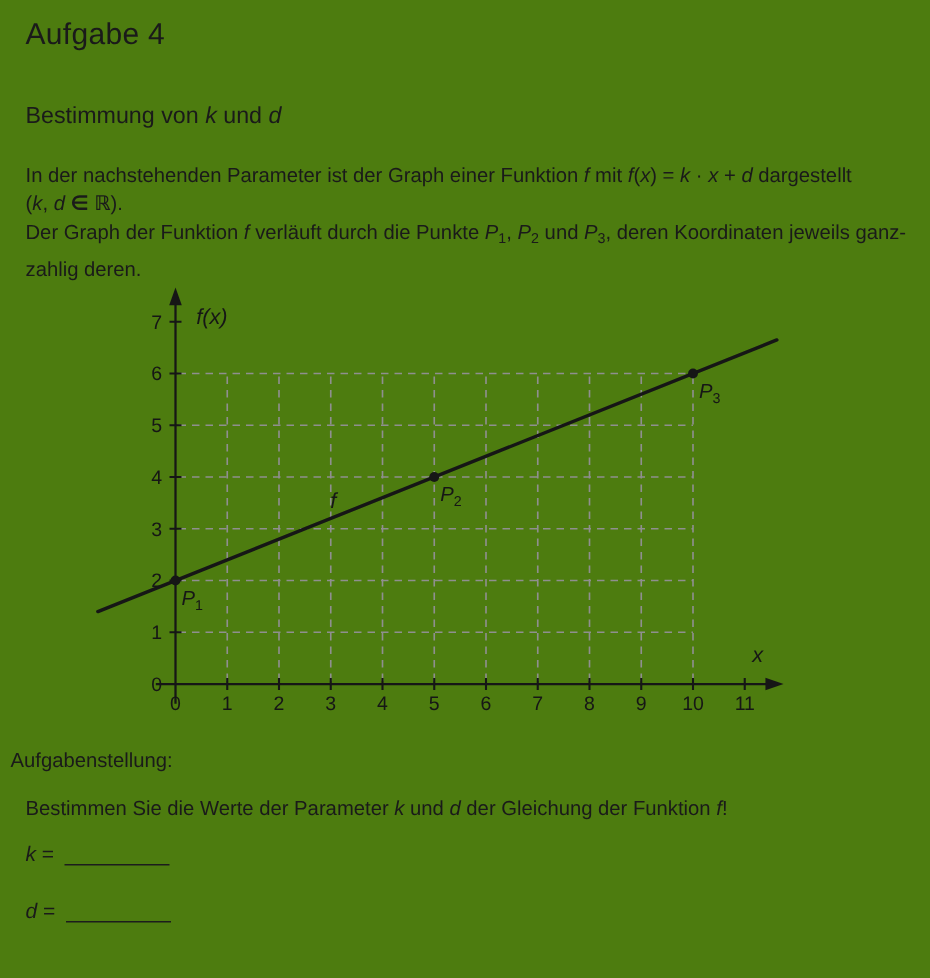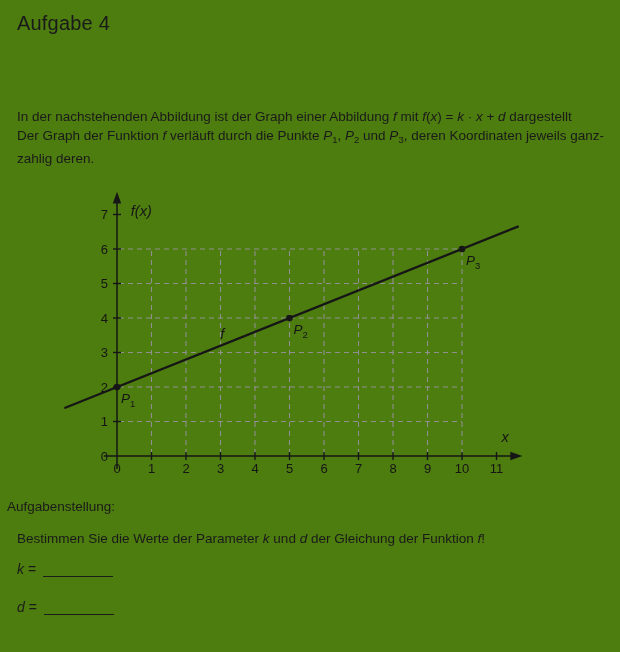--- a/index.html
+++ b/index.html
@@ -19,23 +19,25 @@
   .answer .blank{display:inline-block;width:70px;height:12px;margin-left:7px;
                  border-bottom:1.5px solid #1c1c1c;transform:translateY(3px);}
   .answer-k{top:561px;}
   .answer-d{top:599px;}
 </style>
 </head>
 <body>
 
 <div class="page">
   <div class="title">Aufgabe 4</div>
+  <div class="subtitle"><span>Bestimmung von </span><span class="it">k</span><span> und </span><span class="it">d</span></div>
 
   <div class="intro">
-    <div><span>In der nachstehenden Abbildung ist der Graph einer Abbildung </span><span class="it">f</span><span> mit </span><span class="it">f</span><span>(</span><span class="it">x</span><span>) = </span><span class="it">k</span><span> · </span><span class="it">x</span><span> + </span><span class="it">d</span><span> dargestellt</span></div>
+    <div><span>In der nachstehenden Parameter ist der Graph einer Funktion </span><span class="it">f</span><span> mit </span><span class="it">f</span><span>(</span><span class="it">x</span><span>) = </span><span class="it">k</span><span> · </span><span class="it">x</span><span> + </span><span class="it">d</span><span> dargestellt</span></div>
+    <div><span>(</span><span class="it">k</span><span>, </span><span class="it">d</span><span class="bd"> ∈ </span><span class="bd">ℝ</span><span>).</span></div>
     <div><span>Der Graph der Funktion </span><span class="it">f</span><span> verläuft durch die Punkte </span><span class="it">P</span><span class="sub">1</span><span>, </span><span class="it">P</span><span class="sub">2</span><span> und </span><span class="it">P</span><span class="sub">3</span><span>, deren Koordinaten jeweils ganz-</span></div>
     <div><span>zahlig deren.</span></div>
   </div>
 
   <div class="chart">
     <svg width="470" height="295" viewBox="0 0 470 295">
         <line x1="94.5" y1="266" x2="94.5" y2="61" stroke="#8f8f8f" stroke-width="1.1" stroke-dasharray="5 4"></line>
         <line x1="129" y1="266" x2="129" y2="61" stroke="#8f8f8f" stroke-width="1.1" stroke-dasharray="5 4"></line>
         <line x1="163.5" y1="266" x2="163.5" y2="61" stroke="#8f8f8f" stroke-width="1.1" stroke-dasharray="5 4"></line>
         <line x1="198" y1="266" x2="198" y2="61" stroke="#8f8f8f" stroke-width="1.1" stroke-dasharray="5 4"></line>

